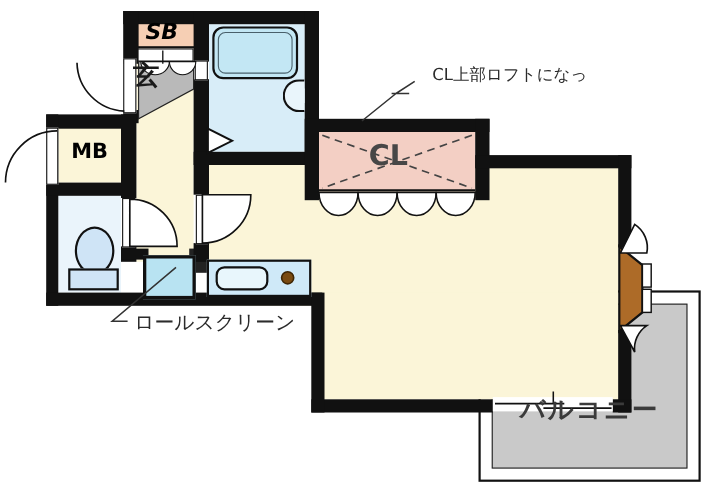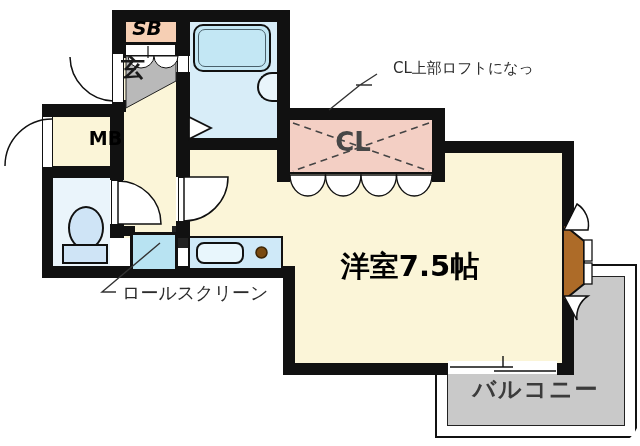--- a/index.html
+++ b/index.html
@@ -3,21 +3,21 @@
 <meta charset="utf-8">
 <style>
   :root{
     --wall:#111111; --cream:#fbf5d8; --genkan:#b9b9b9; --balcony:#c9c9c9;
     --sb:#f6cfb4; --cl:#f3cfc4; --bath:#d8edf8; --tub:#c3e7f4;
     --fixture:#cfe4f6; --niche:#b8e3f2; --counter:#cfe9f8; --toiletroom:#eaf4fb;
     --bay:#ad6b28; --burner:#7a4a10; --ink:#2b2b2b;
   }
   html,body{margin:0;padding:0;background:#ffffff;}
   #plan{position:relative;width:640px;height:446px;background:#ffffff;overflow:hidden;
-        font-family:"DejaVu Sans","Liberation Sans",sans-serif;border-radius:31px;}
+        font-family:"DejaVu Sans","Liberation Sans",sans-serif;}
   .fill{position:absolute;}
   .wall{position:absolute;background:var(--wall);z-index:3;}
   .leaf{position:absolute;background:#ffffff;border:1.5px solid var(--wall);box-sizing:border-box;z-index:4;}
   .lbl{position:absolute;color:#000;font-weight:bold;z-index:6;white-space:nowrap;}
   svg.overlay{position:absolute;left:0;top:0;z-index:5;pointer-events:none;}
   .z0{z-index:0}.z1{z-index:1}.z2{z-index:2}.z4{z-index:4}
 </style>
 </head>
 <body>
 
@@ -113,20 +113,19 @@
     <line x1="503" y1="356" x2="503" y2="367" stroke="#111" stroke-width="1.4"></line>
 
     <circle cx="261.5" cy="252.5" r="5.5" fill="var(--burner)" stroke="#3f2605" stroke-width="1.5"></circle>
 
     <path d="M377,74 L360,85 M372,85 L356,85 M360,85 L329,110" fill="none" stroke="#333" stroke-width="1.4"></path>
     <path d="M160,243 L102,292 L116,292" fill="none" stroke="#333" stroke-width="1.4"></path>
   </svg>
 
   <div class="lbl" style="left:116px;top:16px;width:62px;text-align:center;font-size:20px;font-style:italic;">SB</div>
   <div class="lbl" style="left:121px;top:52px;font-size:24px;color:#1a1a1a;">玄</div>
-  <div class="lbl" style="left:53px;top:127px;width:57px;text-align:center;font-size:19px;margin-left:24px;">MB</div>
+  <div class="lbl" style="left:53px;top:127px;width:57px;text-align:center;font-size:19px;">MB</div>
   <div class="lbl" style="left:290px;top:127px;width:126px;text-align:center;font-size:26px;color:#474747;font-weight:600;">CL</div>
-  <div class="lbl" style="left:330px;top:247px;width:160px;text-align:center;font-size:29px;">洋室7.5帖</div>
-  <div class="lbl" style="left:447px;top:374px;width:178px;text-align:center;font-size:23px;color:#3b3b3b;font-weight:600;letter-spacing:2px;">バルコニー</div>
+  <div class="lbl" style="left:447px;top:357px;width:178px;text-align:center;font-size:23px;color:#3b3b3b;font-weight:600;letter-spacing:2px;">バルコニー</div>
   <div class="lbl" style="left:393px;top:59px;font-size:15px;font-weight:normal;color:var(--ink);">CL上部ロフトになっ</div>
   <div class="lbl" style="left:122px;top:281px;font-size:18px;font-weight:normal;color:var(--ink);">ロールスクリーン</div>
 
 </div>
 
 </body></html>

